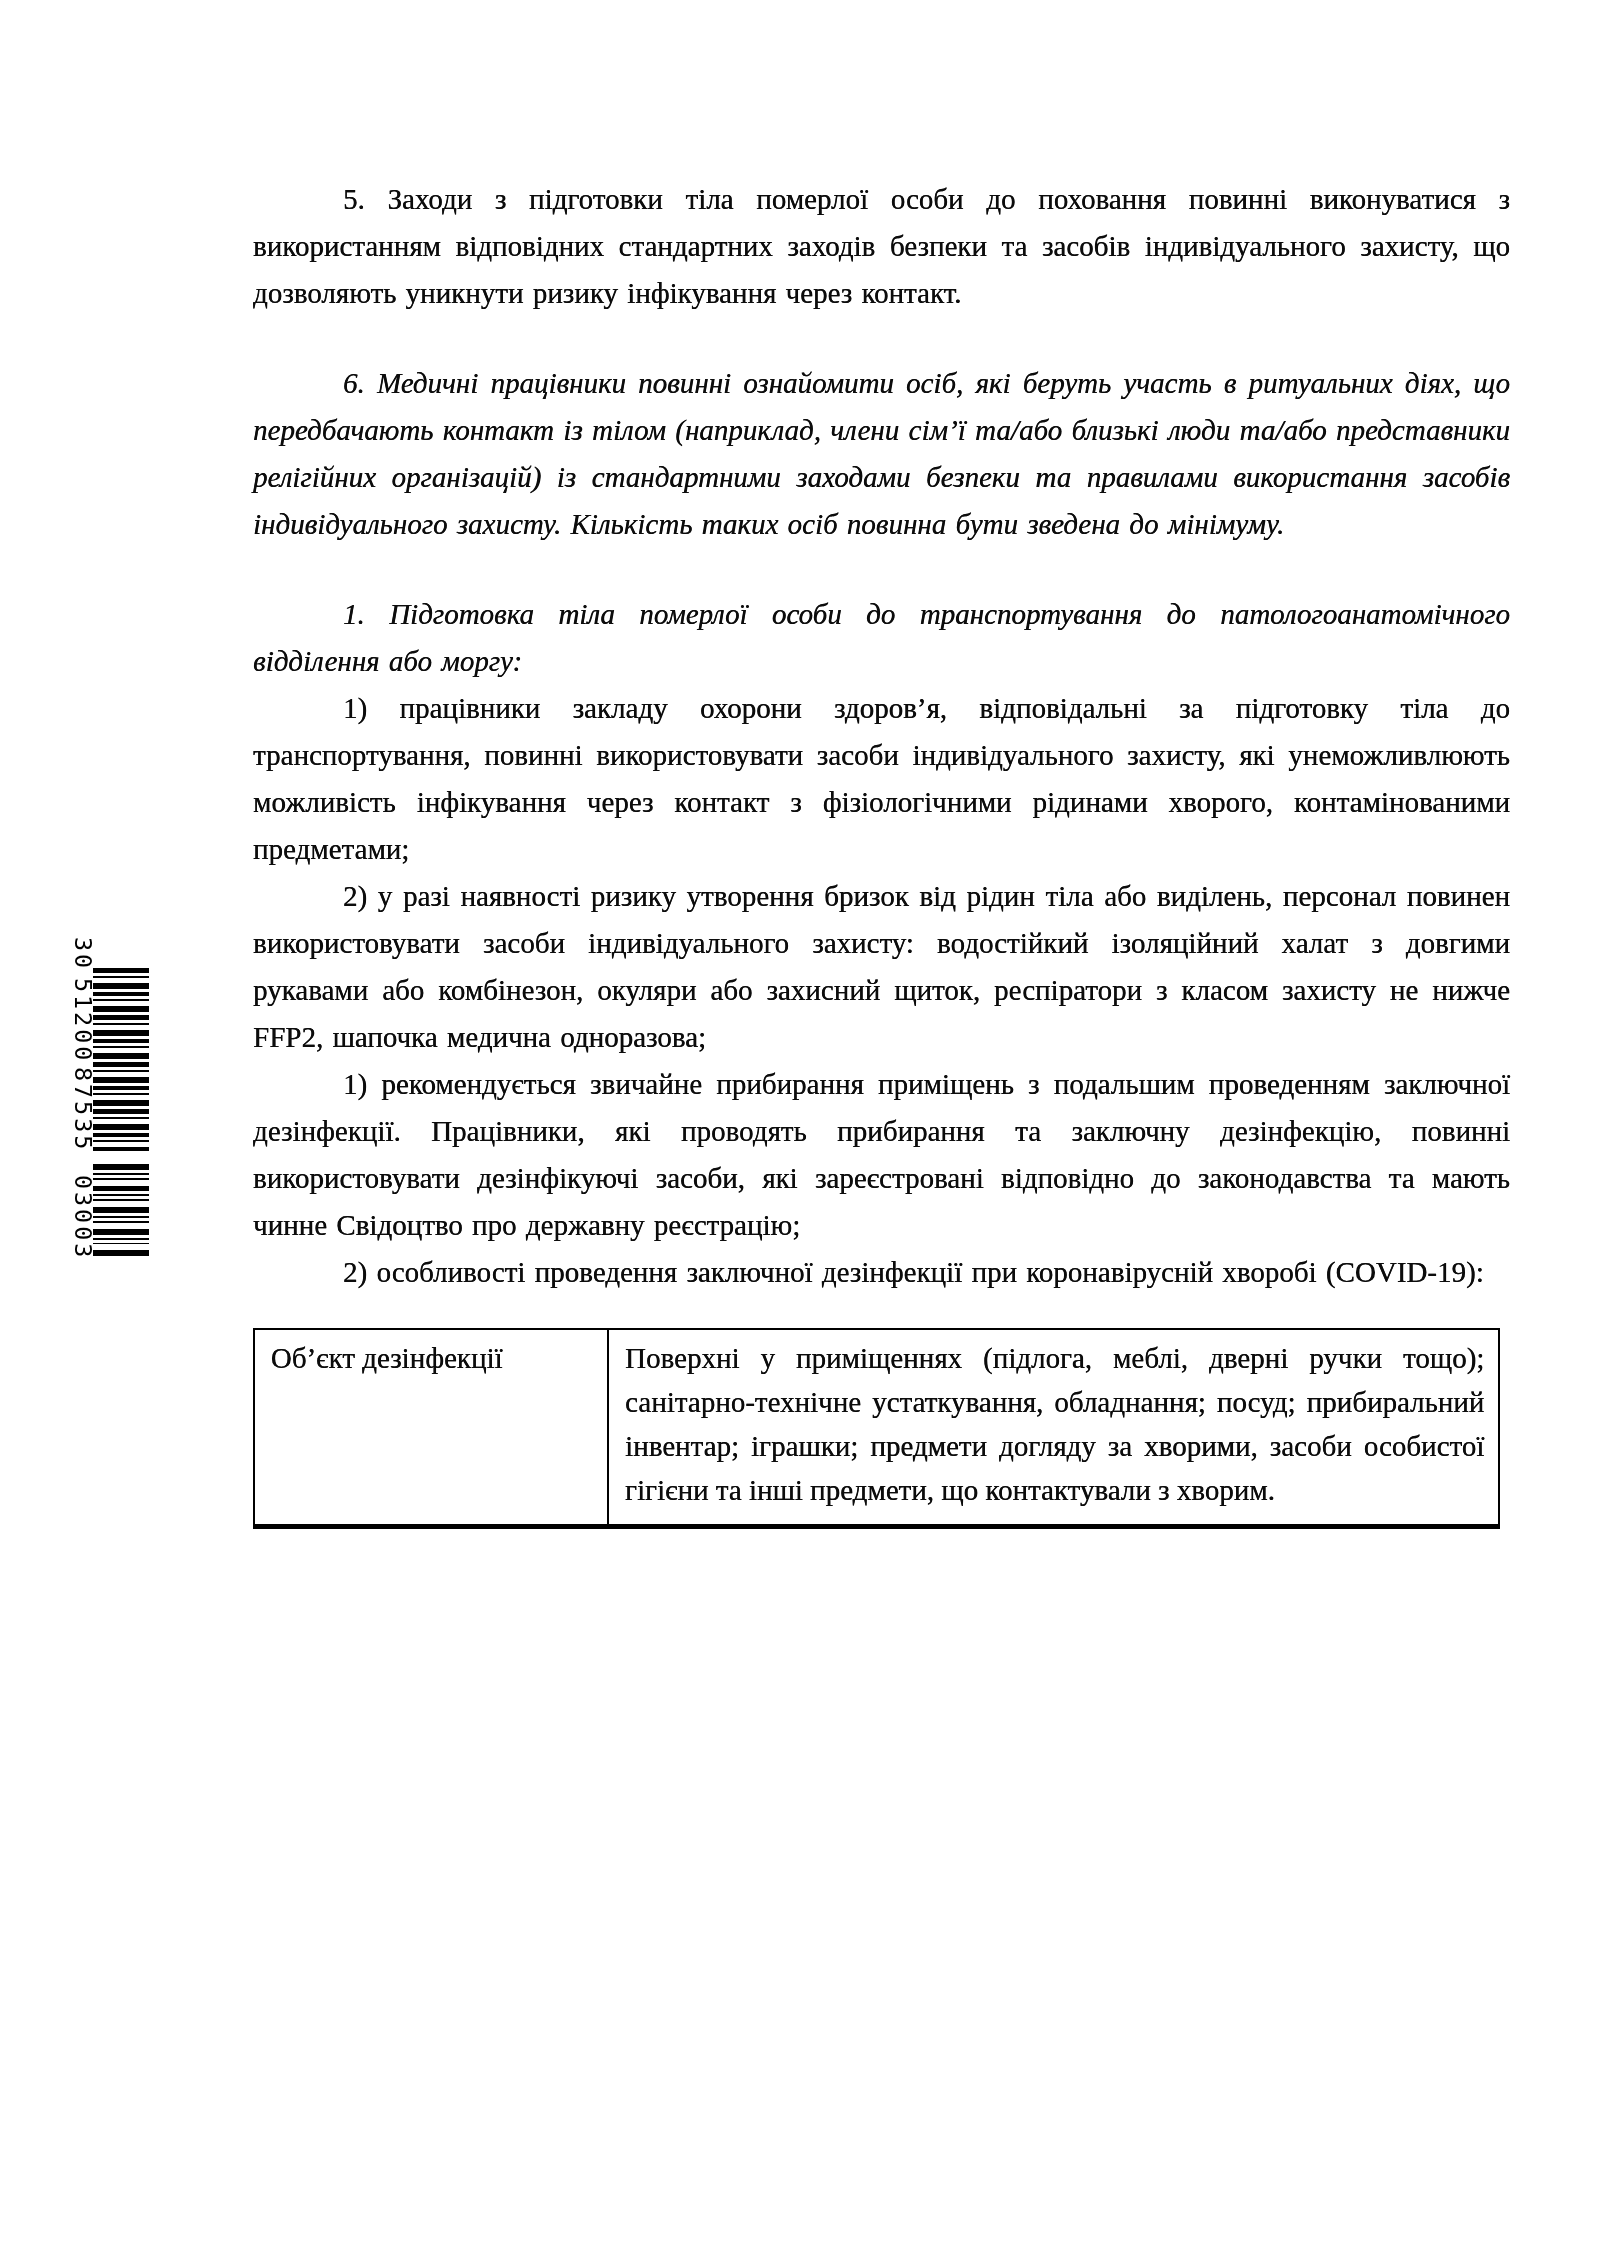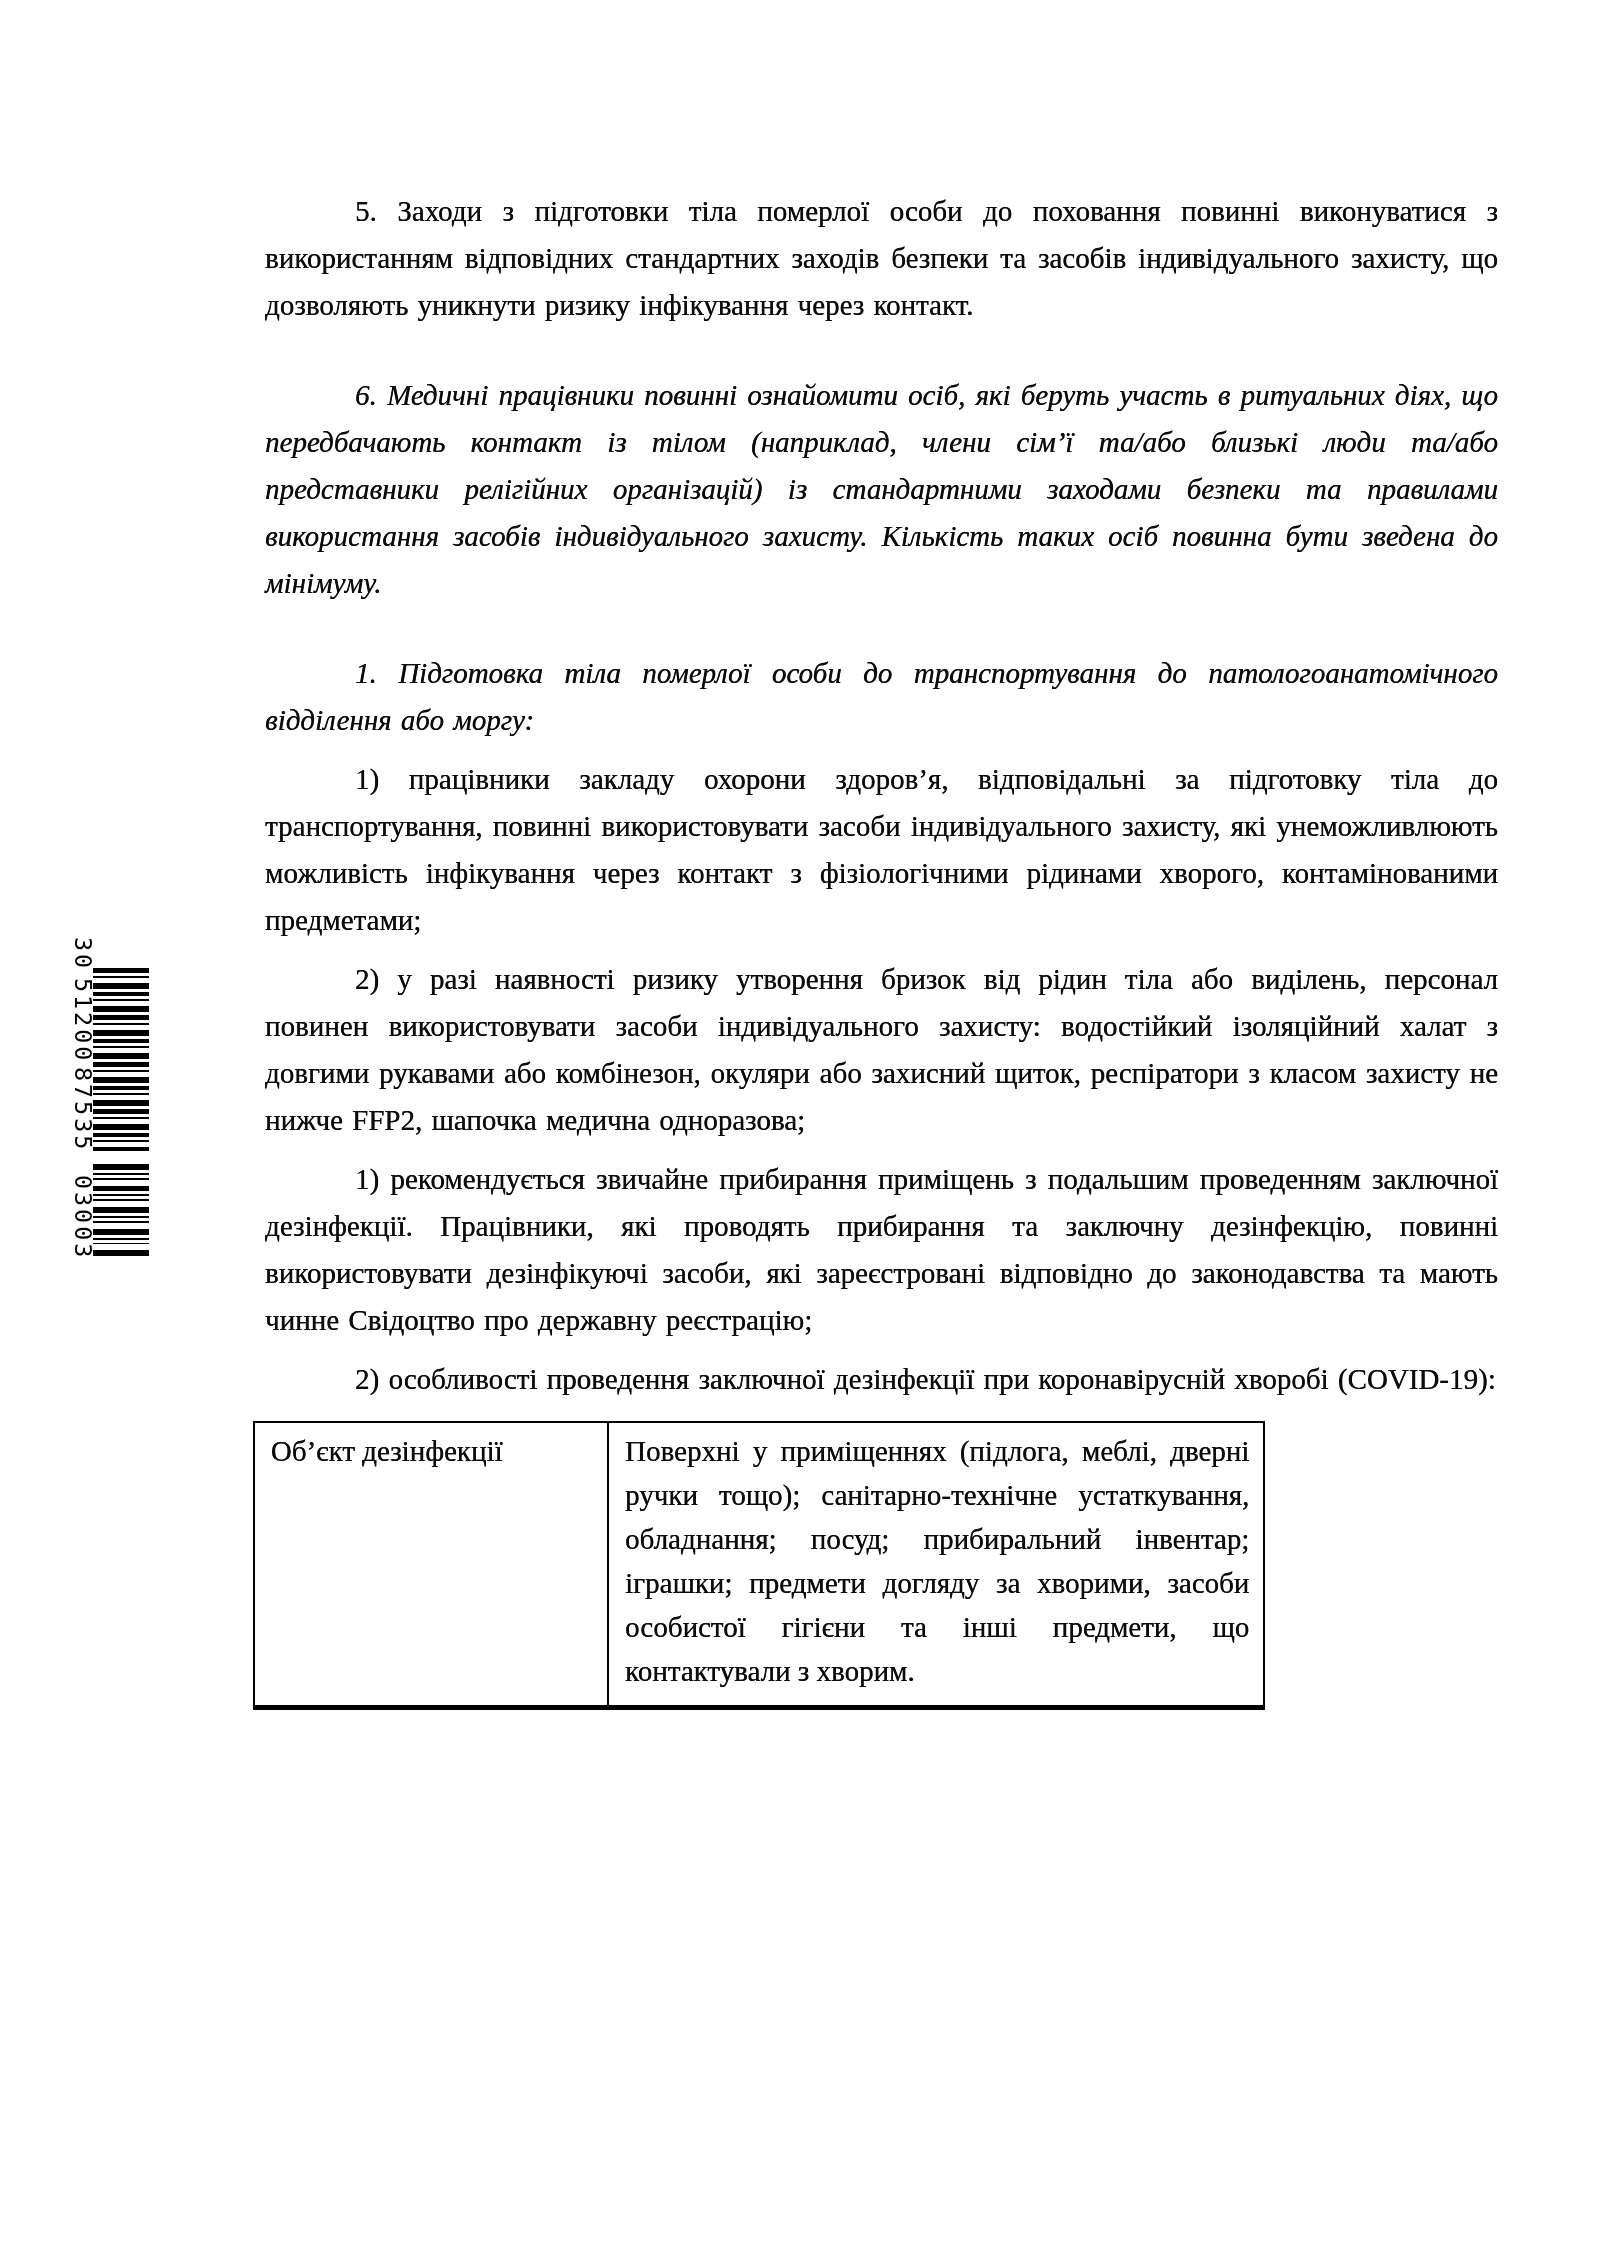--- a/index.html
+++ b/index.html
@@ -14,35 +14,35 @@
   }
 
   
   .content {
     position: absolute;
     left: 253px;
     top: 176px;
     width: 1257px;
   }
   .para {
-    margin: 12px;
+    margin: 0;
     font-size: 29px;
     line-height: 47px;
     text-align: justify;
     text-indent: 90px;
     text-shadow: 0.3px 0 0 currentColor;
     word-spacing: 2px;
   }
   .para.gap { margin-top: 43px; font-style: italic; }
 
   
   .dtable {
     border-collapse: collapse;
-    margin-top: 18px;
-    width: 1012px;
+    margin-top: 32px;
+    width: 1247px;
     table-layout: fixed;
   }
   .dtable td {
     border: 2.9px solid #000;
     vertical-align: top;
     font-size: 29px;
     line-height: 44px;
     padding: 5.9px 13.7px 11.8px 15.7px;
     text-shadow: 0.3px 0 0 currentColor;
   }

